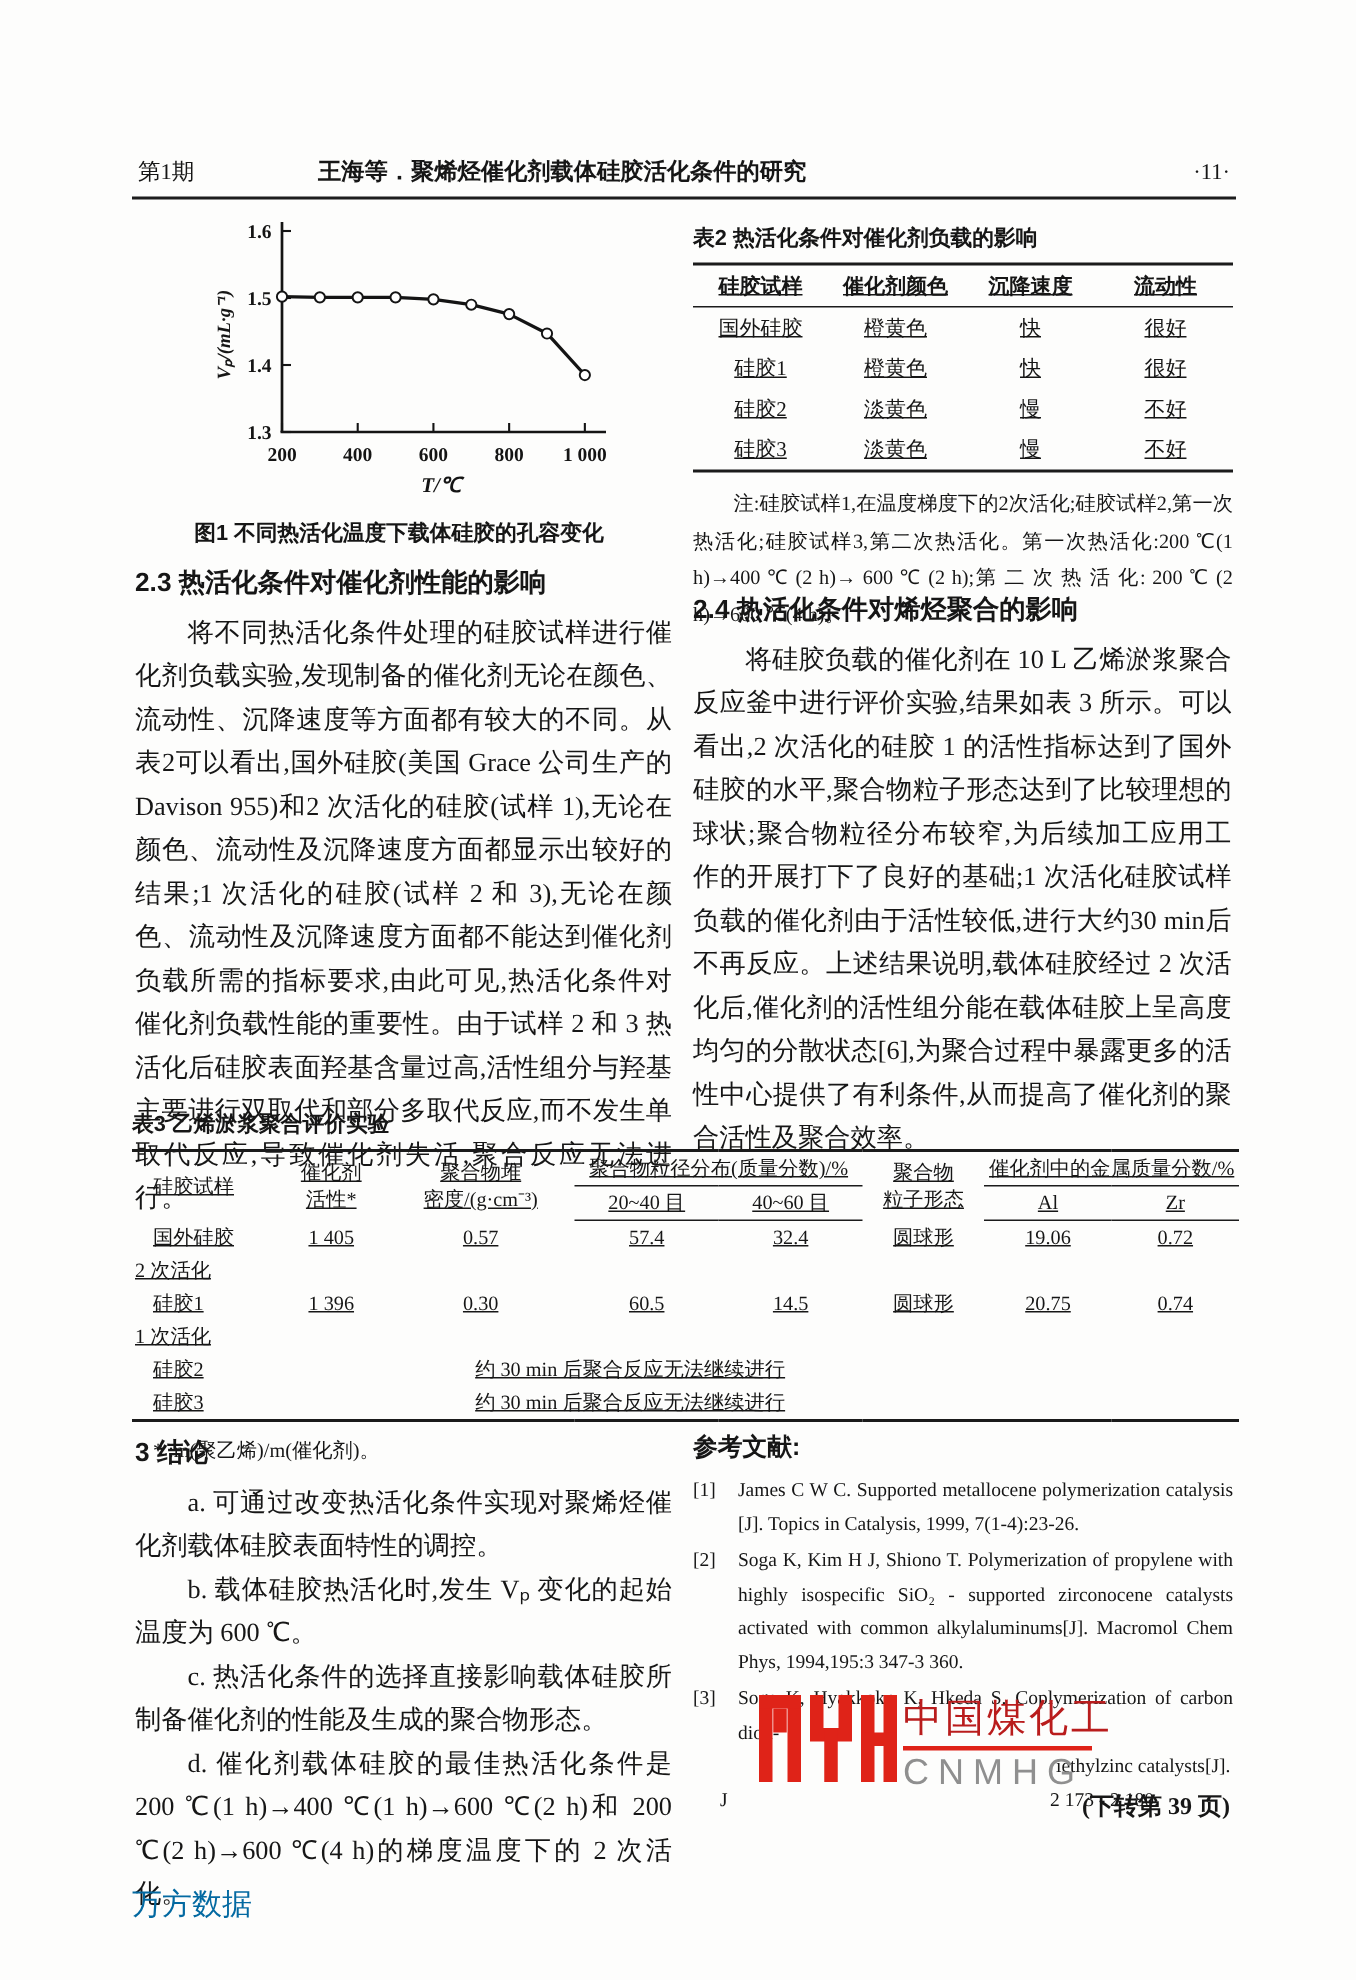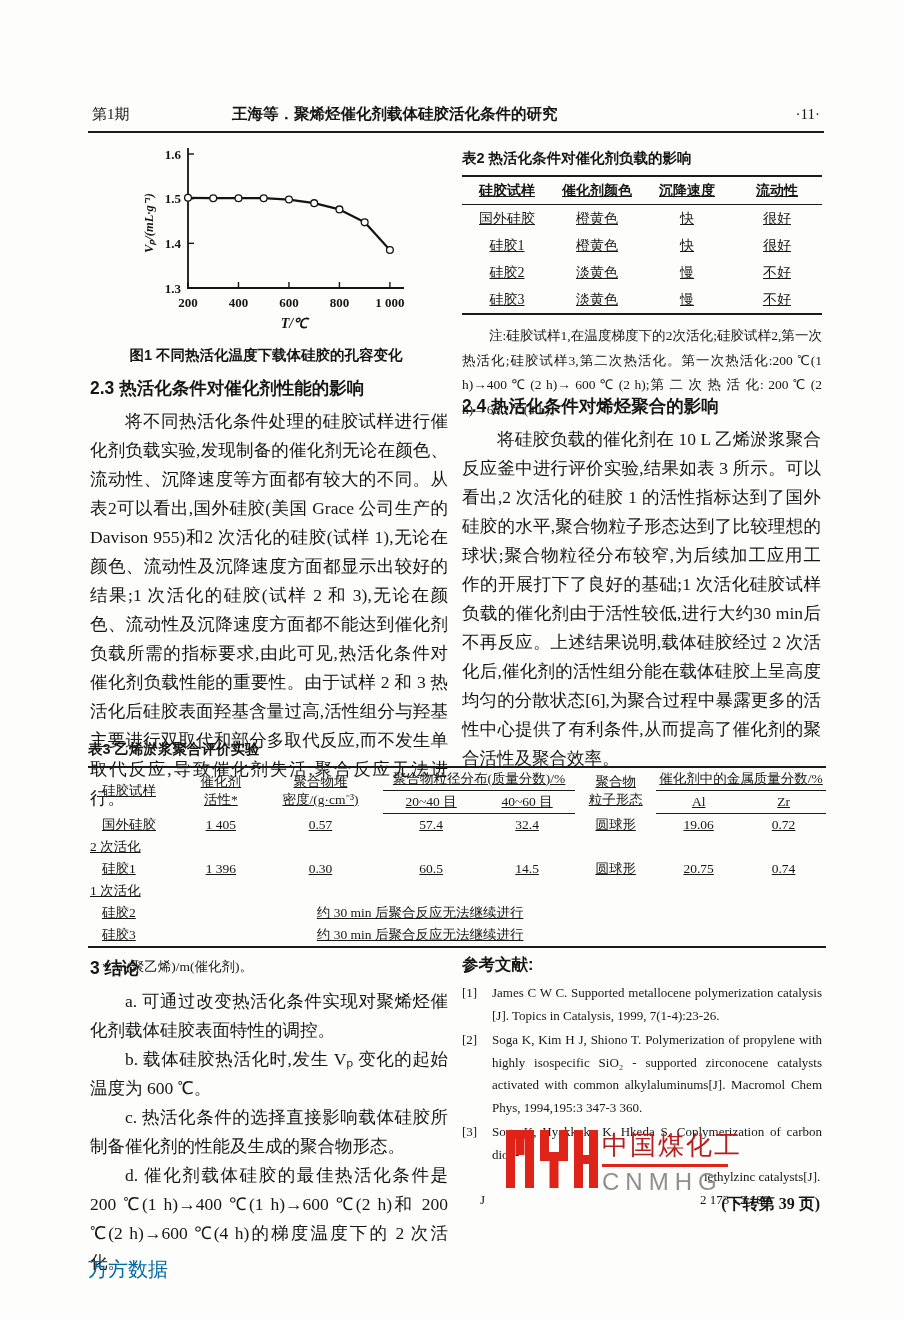--- a/index.html
+++ b/index.html
@@ -1,19 +1,19 @@
 <!DOCTYPE html>
 <html><head>
 <meta charset="utf-8">
 <style>
   html,body{margin:0;padding:0;background:#e8e8e8;}
   .page{position:relative;width:904px;height:1320px;background:#fdfdfc;margin:0 auto;
         font-family:"Liberation Serif", serif;color:#161616;overflow:hidden;}
   
-  .hdr{position:absolute;left:92px;top:104px;width:728px;display:flex;align-items:baseline;font-size:15px;gap:20px;}
+  .hdr{position:absolute;left:92px;top:104px;width:728px;display:flex;align-items:baseline;font-size:15px;}
   .hdr .issue{width:120px;}
   .hdr .title{flex:1;font-weight:bold;font-size:15.5px;}
   .hdr .pageno{width:70px;text-align:right;}
   .hdr-rule{position:absolute;left:88px;top:131px;width:736px;height:2px;background:#1d1d1d;}
   
   .fig{position:absolute;left:100px;top:146px;width:332px;}
   .chartwrap{position:relative;width:332px;height:190px;}
   .chartwrap svg{position:absolute;left:0;top:0;}
   .ylab{position:absolute;left:40px;top:4px;height:146px;display:flex;align-items:center;justify-content:center;
         writing-mode:vertical-rl;transform:rotate(180deg);font-size:12.5px;font-style:italic;font-weight:bold;}

